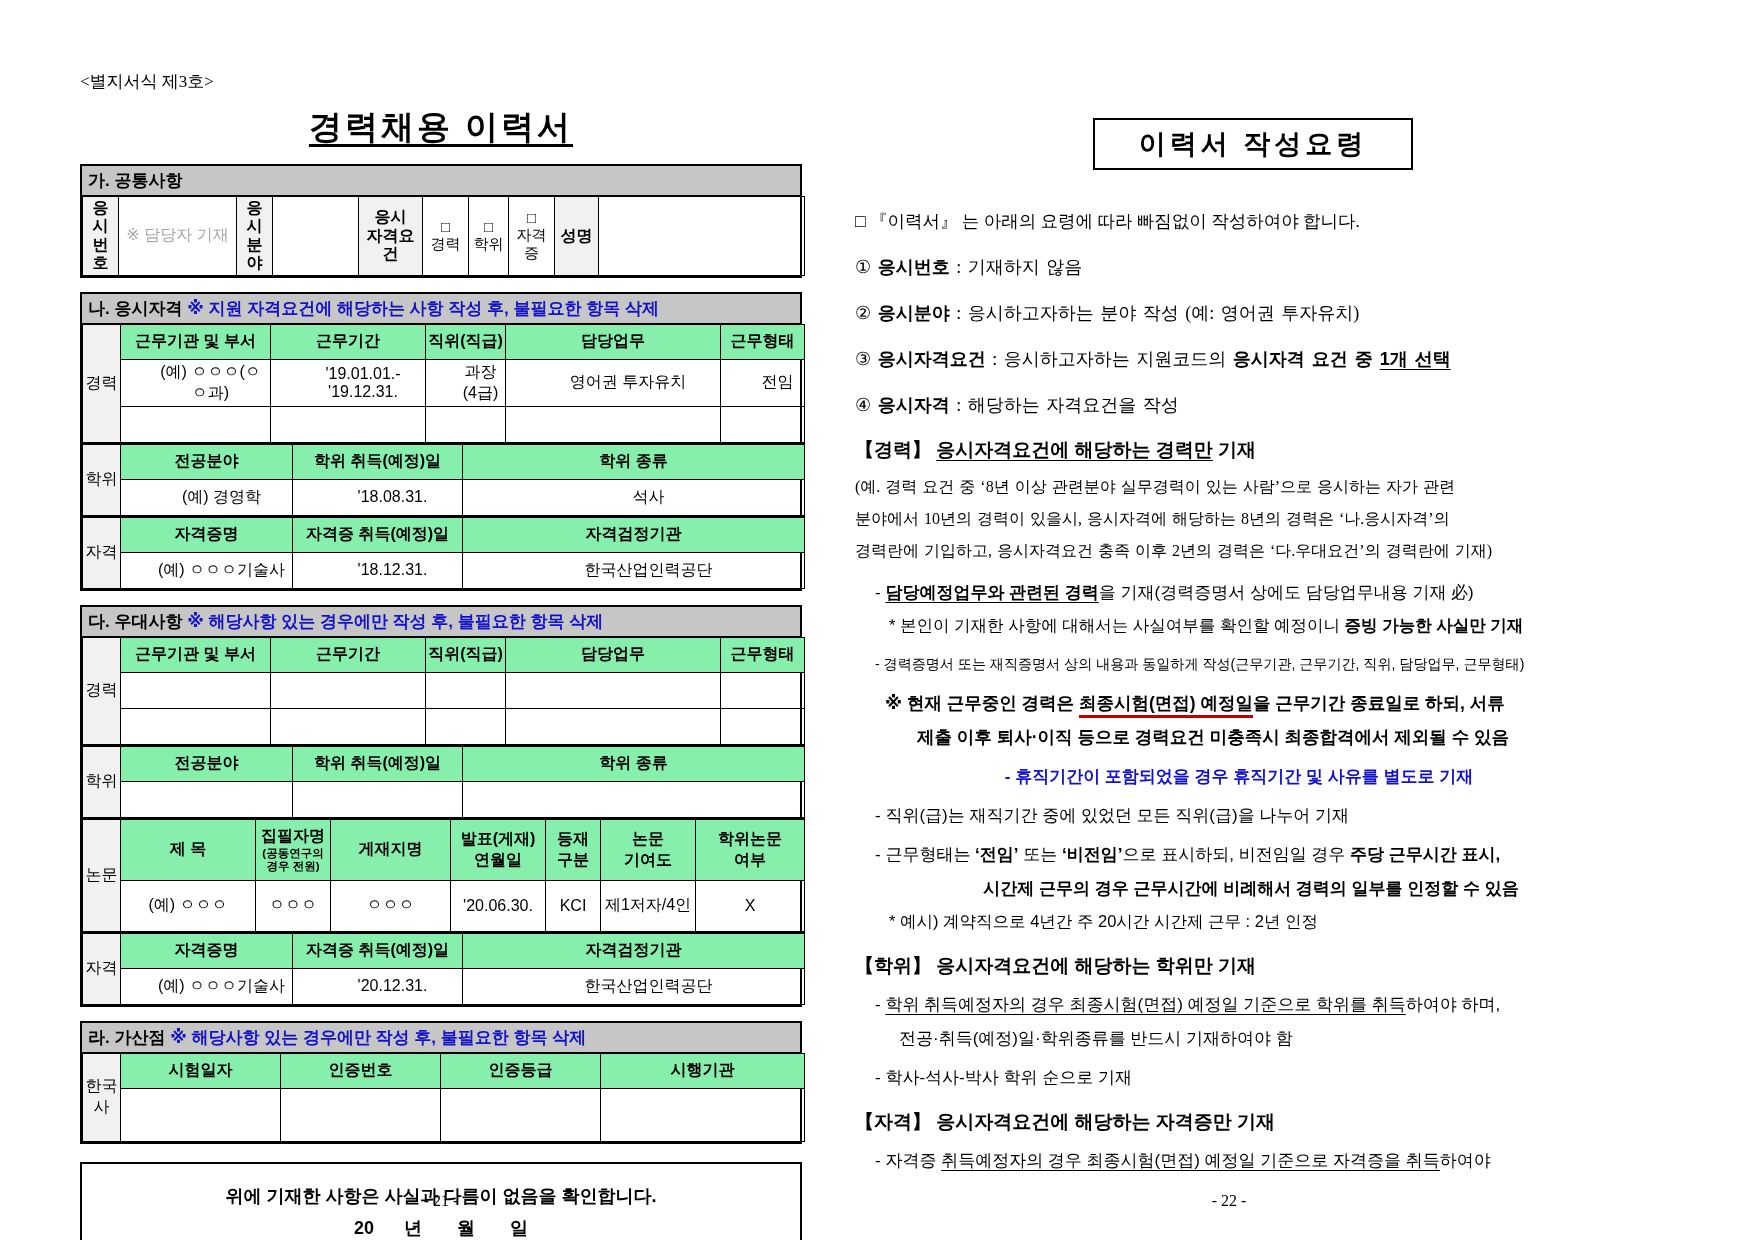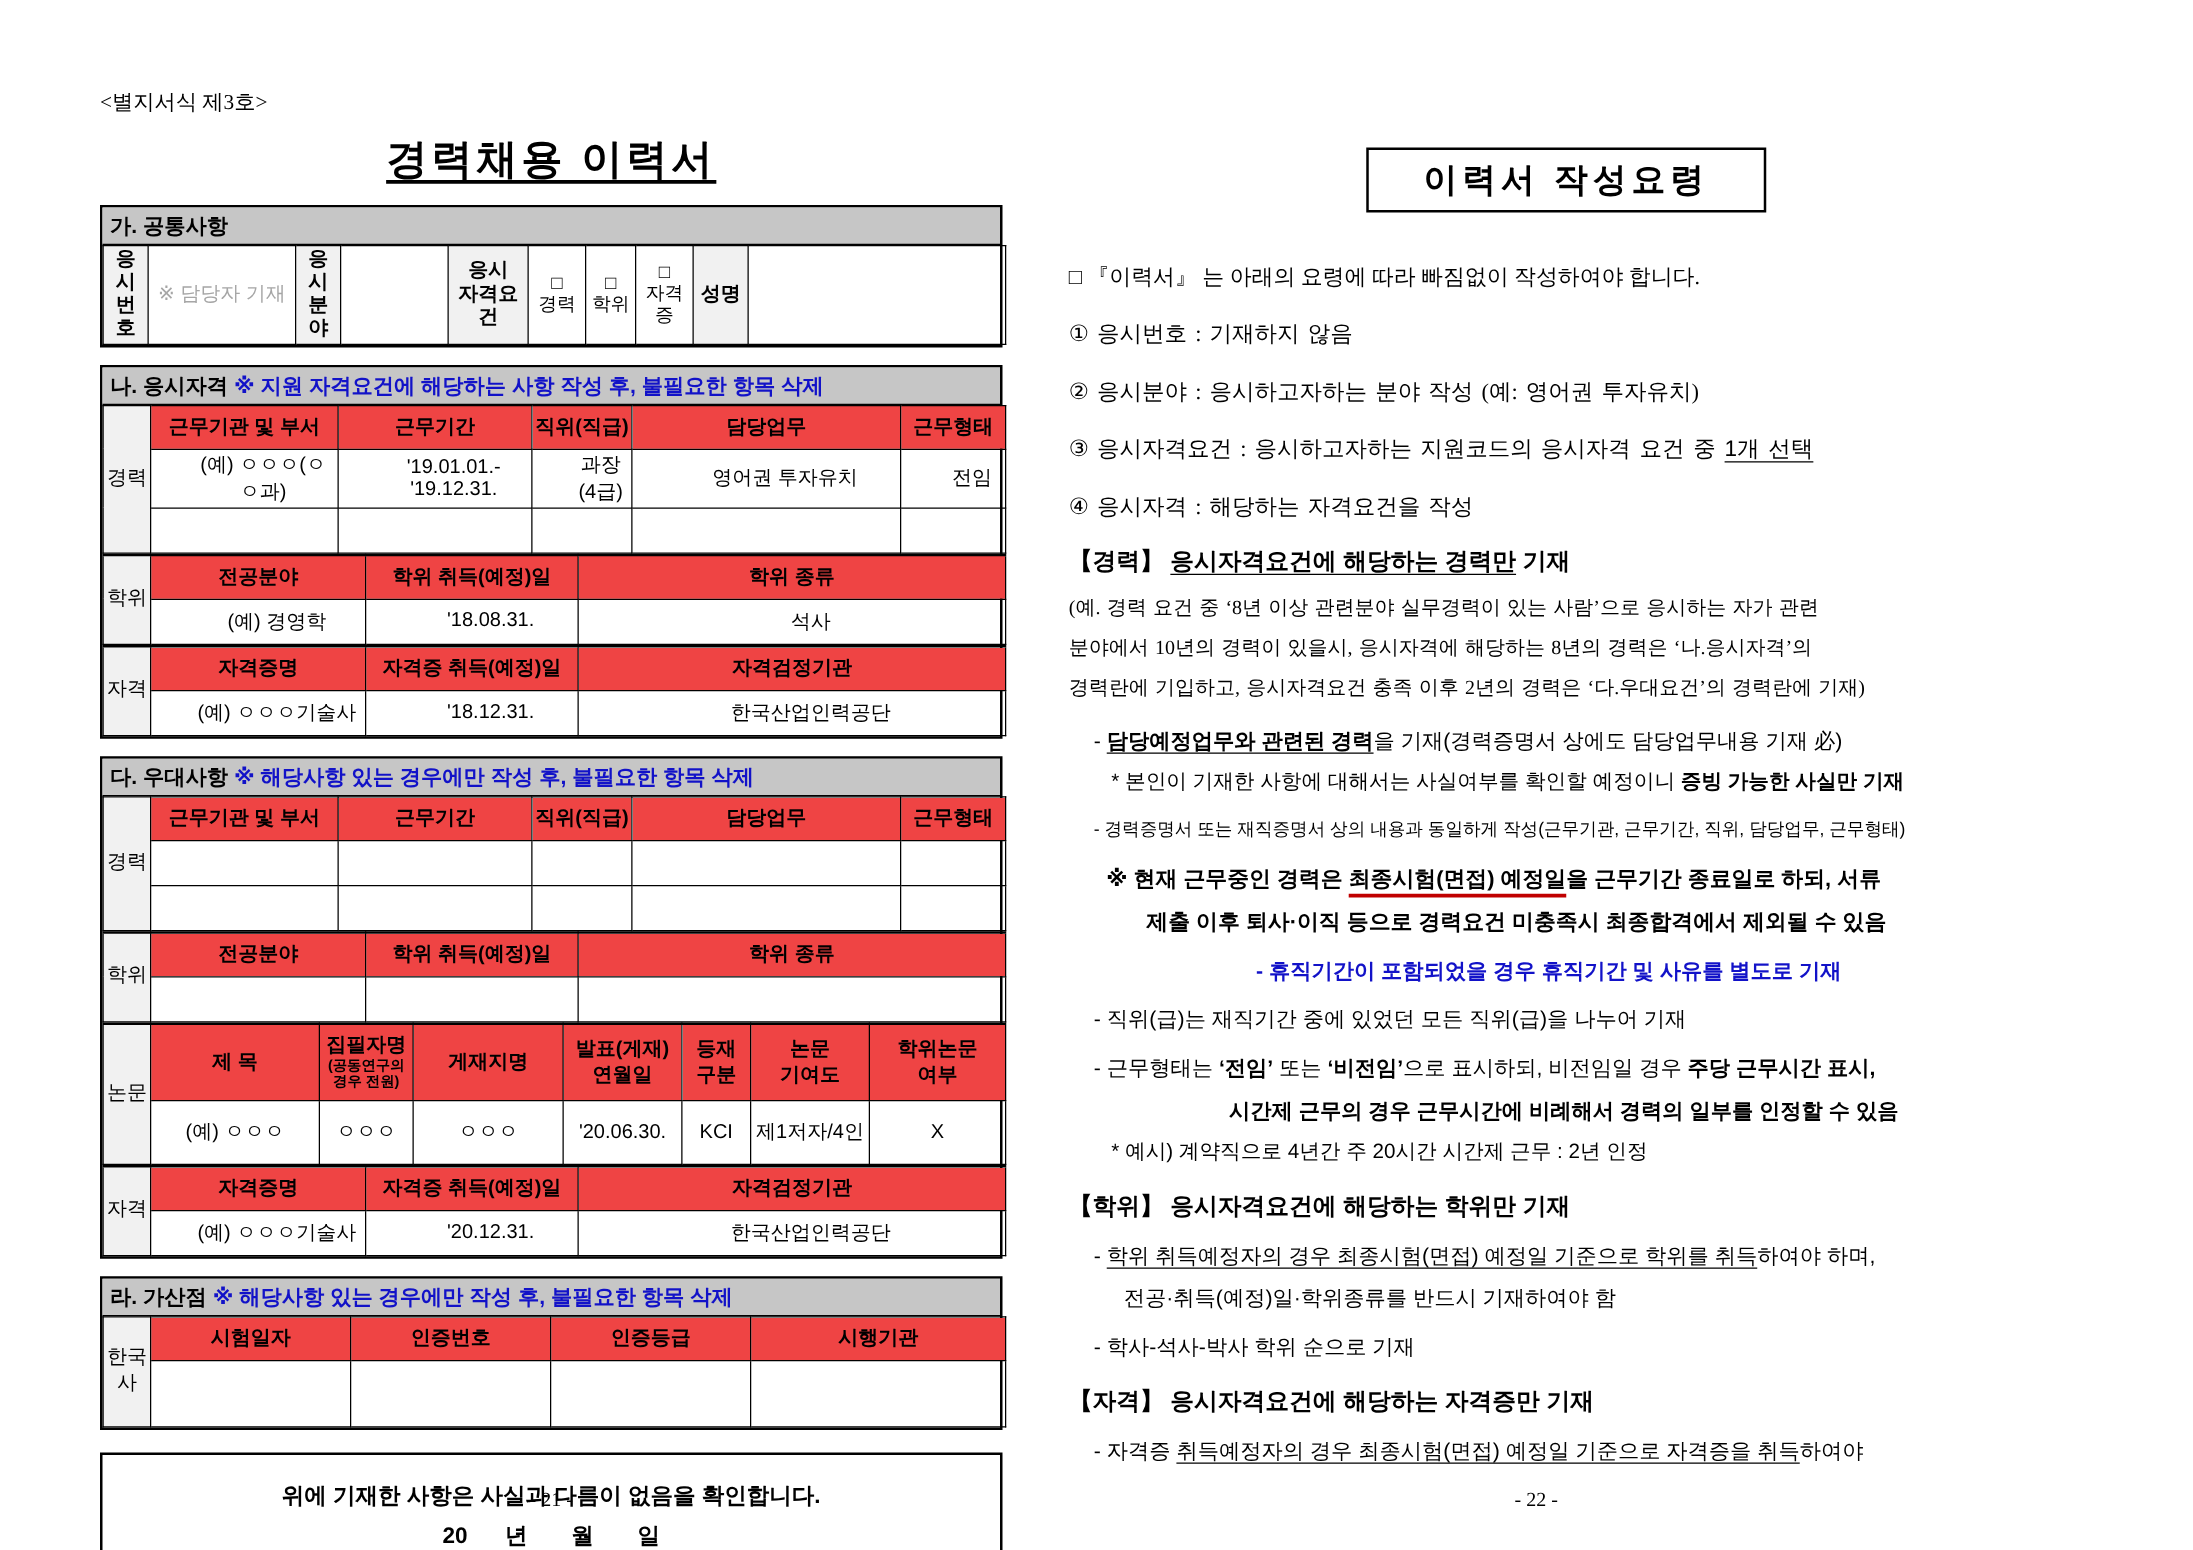--- a/index.html
+++ b/index.html
@@ -19,21 +19,21 @@
              text-decoration:underline;text-underline-offset:6px;}
   .sect{border:2px solid #000;margin-top:14px;}
   .sect-head{background:#c6c6c6;border-bottom:1px solid #000;padding:4px 6px 3px 6px;
              font-size:17px;line-height:22px;}
   .sect-title{font-weight:bold;}
   .sect-note{font-weight:bold;color:#1212c8;}
   table.grp{width:100%;border-collapse:collapse;table-layout:fixed;}
   table.grp + table.grp{border-top:2px solid #000;}
   .grp th,.grp td{border:1px solid #000;text-align:center;vertical-align:middle;
                   font-size:16px;padding:2px 2px;overflow:hidden;}
-  .grp th{background:#ef4444;font-weight:bold;}
+  .grp th{background:#86efac;font-weight:bold;}
   .vlab{background:#f1f1f1;word-break:break-all;line-height:1.3;padding:2px 9px;font-size:16px;}
   .note-cell{color:#a6a6a6;font-size:15px;}
   .lab{background:#f1f1f1;font-weight:bold;line-height:1.15;}
   .cb{font-size:15px;line-height:17px;}
   .cb-lab{font-size:15px;line-height:18px;}
   .sub{font-size:11.5px;line-height:13px;font-weight:bold;}
   tr.r30 td,tr.r30 th{height:30px;}
   tr.r31 td{height:31px;padding-left:32px;}
   tr.r48 td{height:48px;}
   tr.r46 td{height:46px;}
@@ -48,21 +48,21 @@
 
   
   .page-right{position:absolute;left:855px;top:0;width:748px;}
   .guide-title-box{margin:118px 0 0 238px;width:316px;height:48px;border:2px solid #000;
                    display:flex;align-items:center;justify-content:center;
                    font-size:27px;font-weight:bold;letter-spacing:4px;}
   .guide-body{margin-top:38px;}
   .ln{line-height:27px;}
   .ln-intro{font-size:17.5px;font-family:"Liberation Serif","DejaVu Serif",serif;}
   .ln-item{margin-top:19px;font-size:18px;font-family:"Liberation Serif","DejaVu Serif",serif;word-spacing:2px;}
-  .ln-item .ilabel{font-weight:normal;font-family:"Liberation Sans","DejaVu Sans",sans-serif;}
+  .ln-item .ilabel{font-weight:bold;font-family:"Liberation Sans","DejaVu Sans",sans-serif;}
   .ln-sec{margin-top:17px;font-size:19px;font-weight:bold;}
   .ln-para{font-size:16px;line-height:32px;
            font-family:"Liberation Serif","DejaVu Serif",serif;word-spacing:1px;}
   .mt8{margin-top:8px;} .mt6{margin-top:6px;} .mt4{margin-top:4px;}
   .mt10{margin-top:10px;} .mt14{margin-top:14px;}
   .ln-d{margin-top:12px;margin-left:20px;font-size:17px;}
   .ln-star{margin-top:6px;margin-left:34px;font-size:16.5px;}
   .ln-cond{margin-top:12px;margin-left:20px;font-size:14.5px;transform:scaleX(0.97);transform-origin:left center;}
   .ln-note{margin-top:12px;margin-left:30px;font-size:17.5px;font-weight:bold;}
   .ln-note2{margin-top:7px;margin-left:62px;font-size:17.5px;font-weight:bold;}

